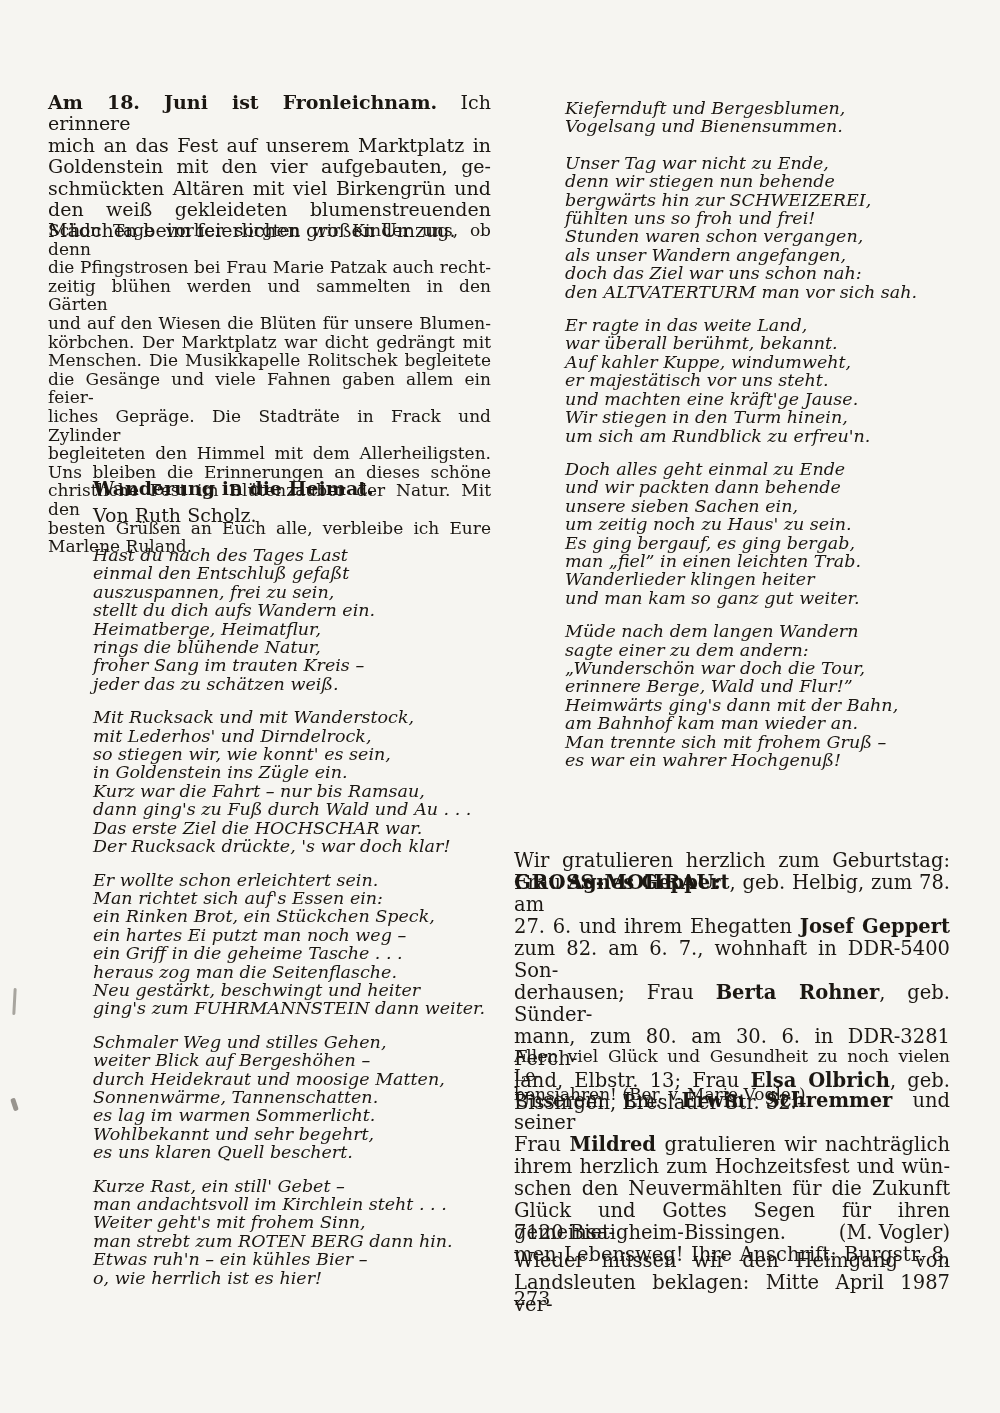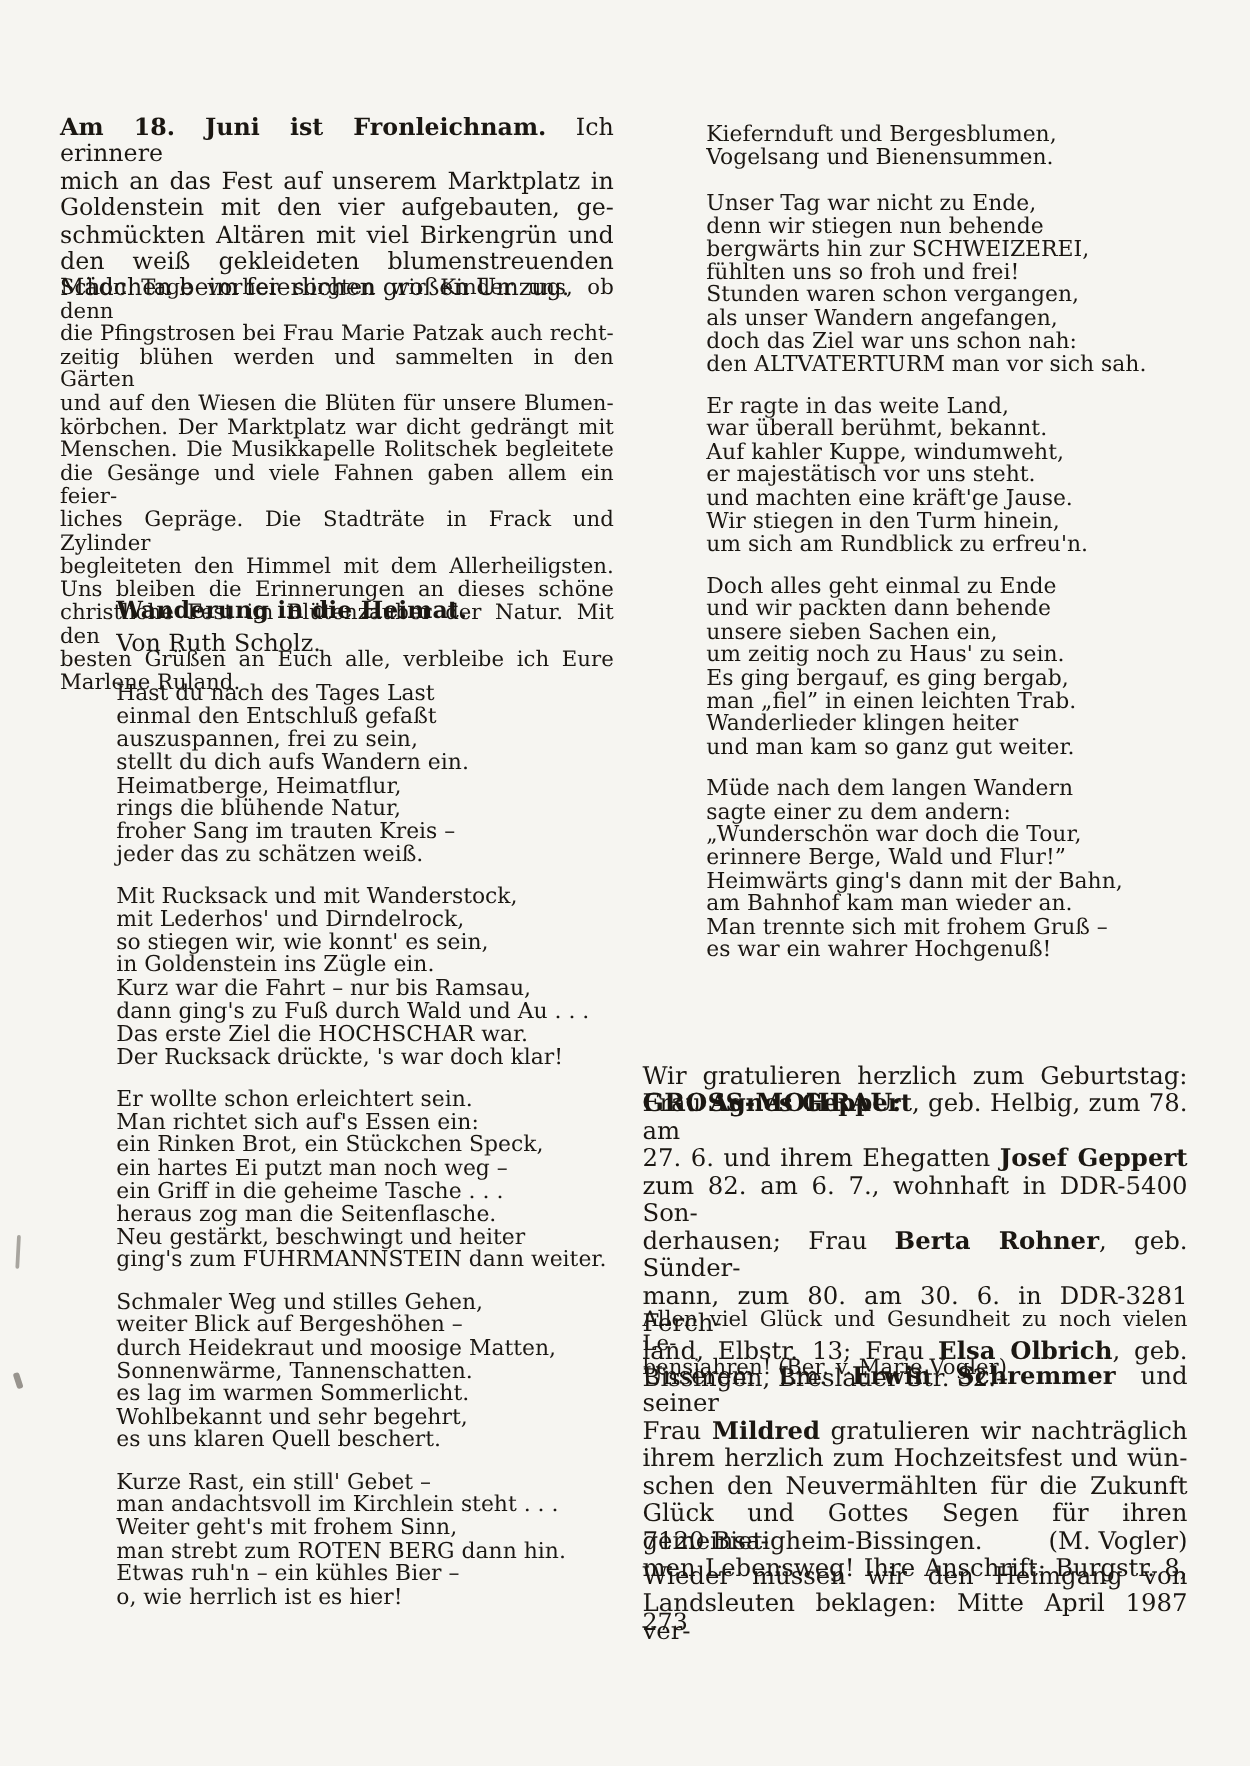--- a/index.html
+++ b/index.html
@@ -20,21 +20,21 @@
   .lead  { font-size:19px;   line-height:21.4px; left:48px; top:92px;  width:443px; }
   .ibody { font-size:17px;   line-height:18.6px; left:48px; top:221px; width:443px; }
   
   .poem-head { left:93px; top:477px; }
   .poem-title  { font-weight:bold; font-size:19px; line-height:22px; }
   .poem-author { font-size:19px; line-height:22px; margin-top:5px; }
   
   .poem { font-size:17.5px; line-height:18.4px; }
   #left-poem  { left:93px;  top:546px; width:400px; }
   #right-poem { left:565px; top:99px;  width:390px; }
-  .stanza { margin-bottom:15px; }
+  .stanza { margin-bottom:15px;font-style:italic; }
   #right-poem .stanza:first-child { margin-bottom:18px; }
   .pline { white-space:nowrap; }
   
   .heading { left:514px; top:870px; font-weight:bold; font-size:20px; letter-spacing:.3px; }
   .bigpara  { font-size:19.5px; line-height:22px; width:436px; left:514px; }
   .smallpara{ font-size:17px;   line-height:19px; width:436px; left:514px; }
   #birthday-para { top:850px; }
   #note-para     { top:1047px; }
   #wedding-para  { top:1090px; }
   .split { left:514px; top:1222px; width:436px; display:flex; justify-content:space-between;

